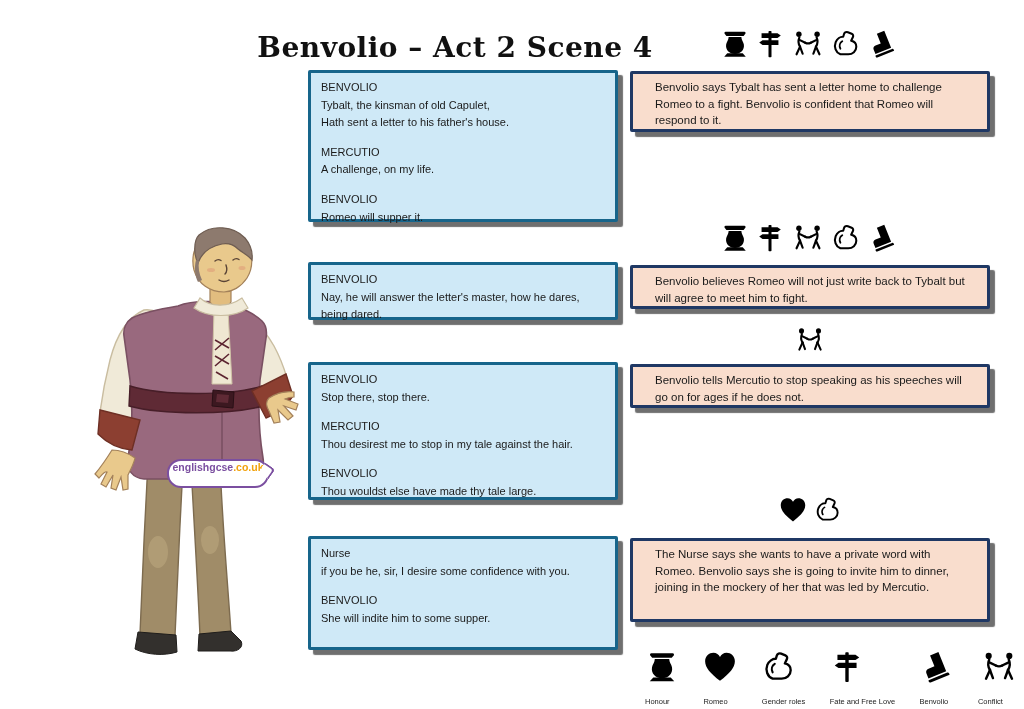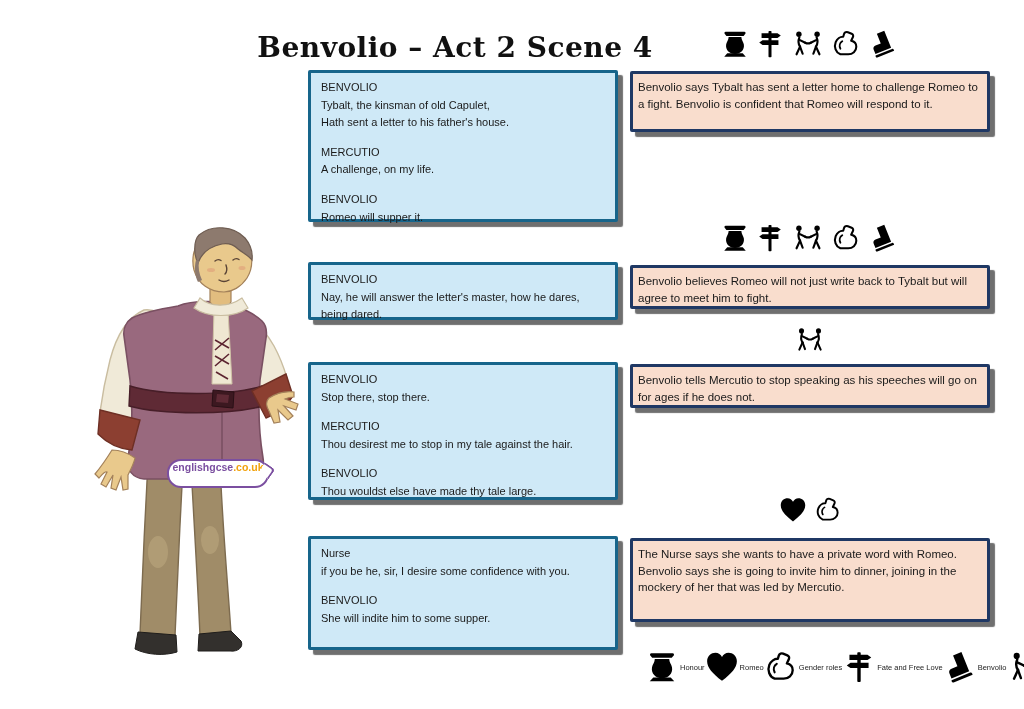--- a/index.html
+++ b/index.html
@@ -18,31 +18,31 @@
              padding:6px 10px 4px 10px;font-size:11px;line-height:1.6;}
   .quote-box .seg{margin-bottom:12px;}
   .quote-box .seg:last-child{margin-bottom:0;}
   .speaker{font-weight:normal;}
   .qline{white-space:pre-line;}
 
   
   .note-box{position:absolute;left:630px;width:360px;box-sizing:border-box;
             background:#f9ddcd;border:3px solid #1f3864;border-radius:2px;
             box-shadow:5px 5px 1px rgba(75,75,75,0.8);
-            padding:5px 5px;font-size:11.5px;line-height:1.45;}
+            padding:5px 22px;font-size:11.5px;line-height:1.45;}
 
   
   .icon-row{position:absolute;left:630px;width:360px;display:flex;
             justify-content:center;align-items:flex-end;gap:5px;}
   .ticon{width:30px;height:30px;display:block;}
 
   
   .legend{position:absolute;left:645px;top:650px;width:375px;display:flex;
           justify-content:space-between;align-items:flex-end;}
-  .legend-item{display:flex;flex-direction:row;align-items:center;gap:1px;}
+  .legend-item{display:flex;flex-direction:column;align-items:flex-start;gap:13px;}
   .licon{width:34px;height:34px;display:block;}
   .licon.wide{width:42px;}
   .legend-label{font-size:7.5px;color:#222;white-space:nowrap;}
 
   
   .character{position:absolute;left:50px;top:222px;width:260px;height:435px;}
 
   
   .bubble{position:absolute;left:167px;top:459px;width:98px;height:25px;
           background:#fff;border:2px solid #7b4fa0;border-radius:14px;

